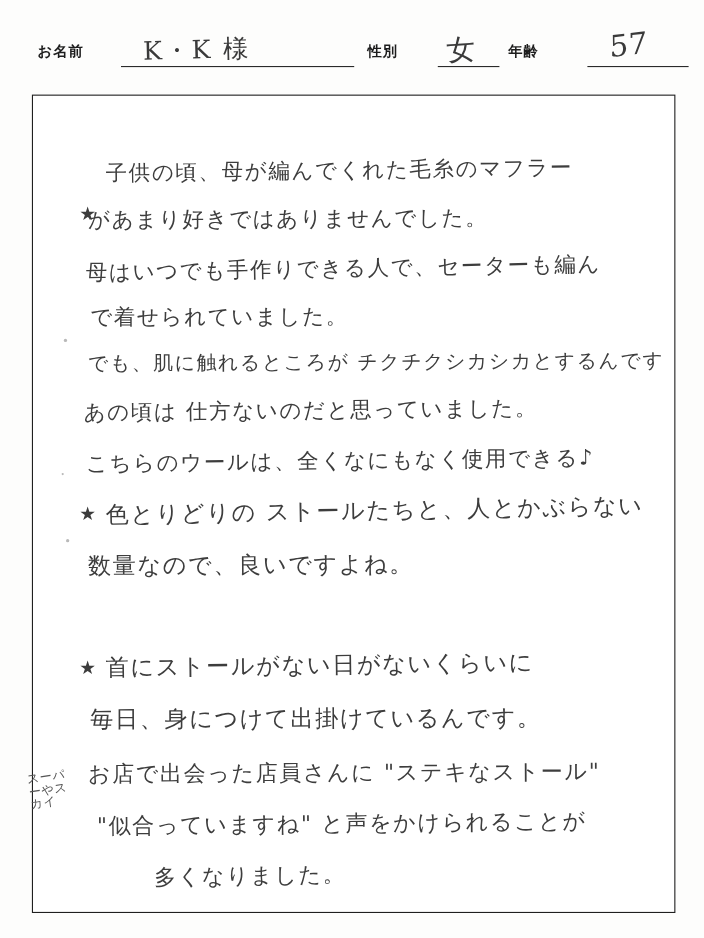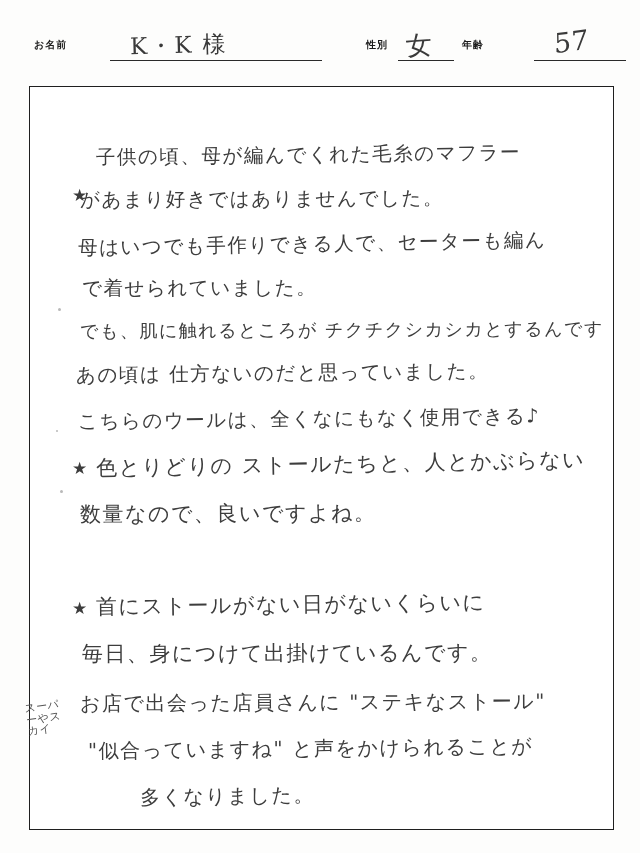--- a/index.html
+++ b/index.html
@@ -24,28 +24,28 @@
   
   .header {
     position: absolute;
     top: 26px;
     left: 34px;
     right: 20px;
     height: 44px;
   }
   .hdr-label {
     position: absolute;
-    font-size: 10px;
+    font-size: 13px;
     font-weight: bold;
     letter-spacing: 1px;
     color: #1d1d1d;
     top: 12px;
   }
   .hdr-name-label { left: 0; }
-  .hdr-sex-label  { left: 300px; margin-left: 32px; }
+  .hdr-sex-label  { left: 300px; }
   .hdr-age-label  { left: 428px; }
 
   .hdr-rule {
     position: absolute;
     border-bottom: 1.6px solid #2a2a2a;
   }
   .rule-name { left: 76px;  top: 34px; width: 212px; }
   .rule-sex  { left: 364px; top: 34px; width: 56px; }
   .rule-age  { left: 500px; top: 34px; width: 92px; }
 

